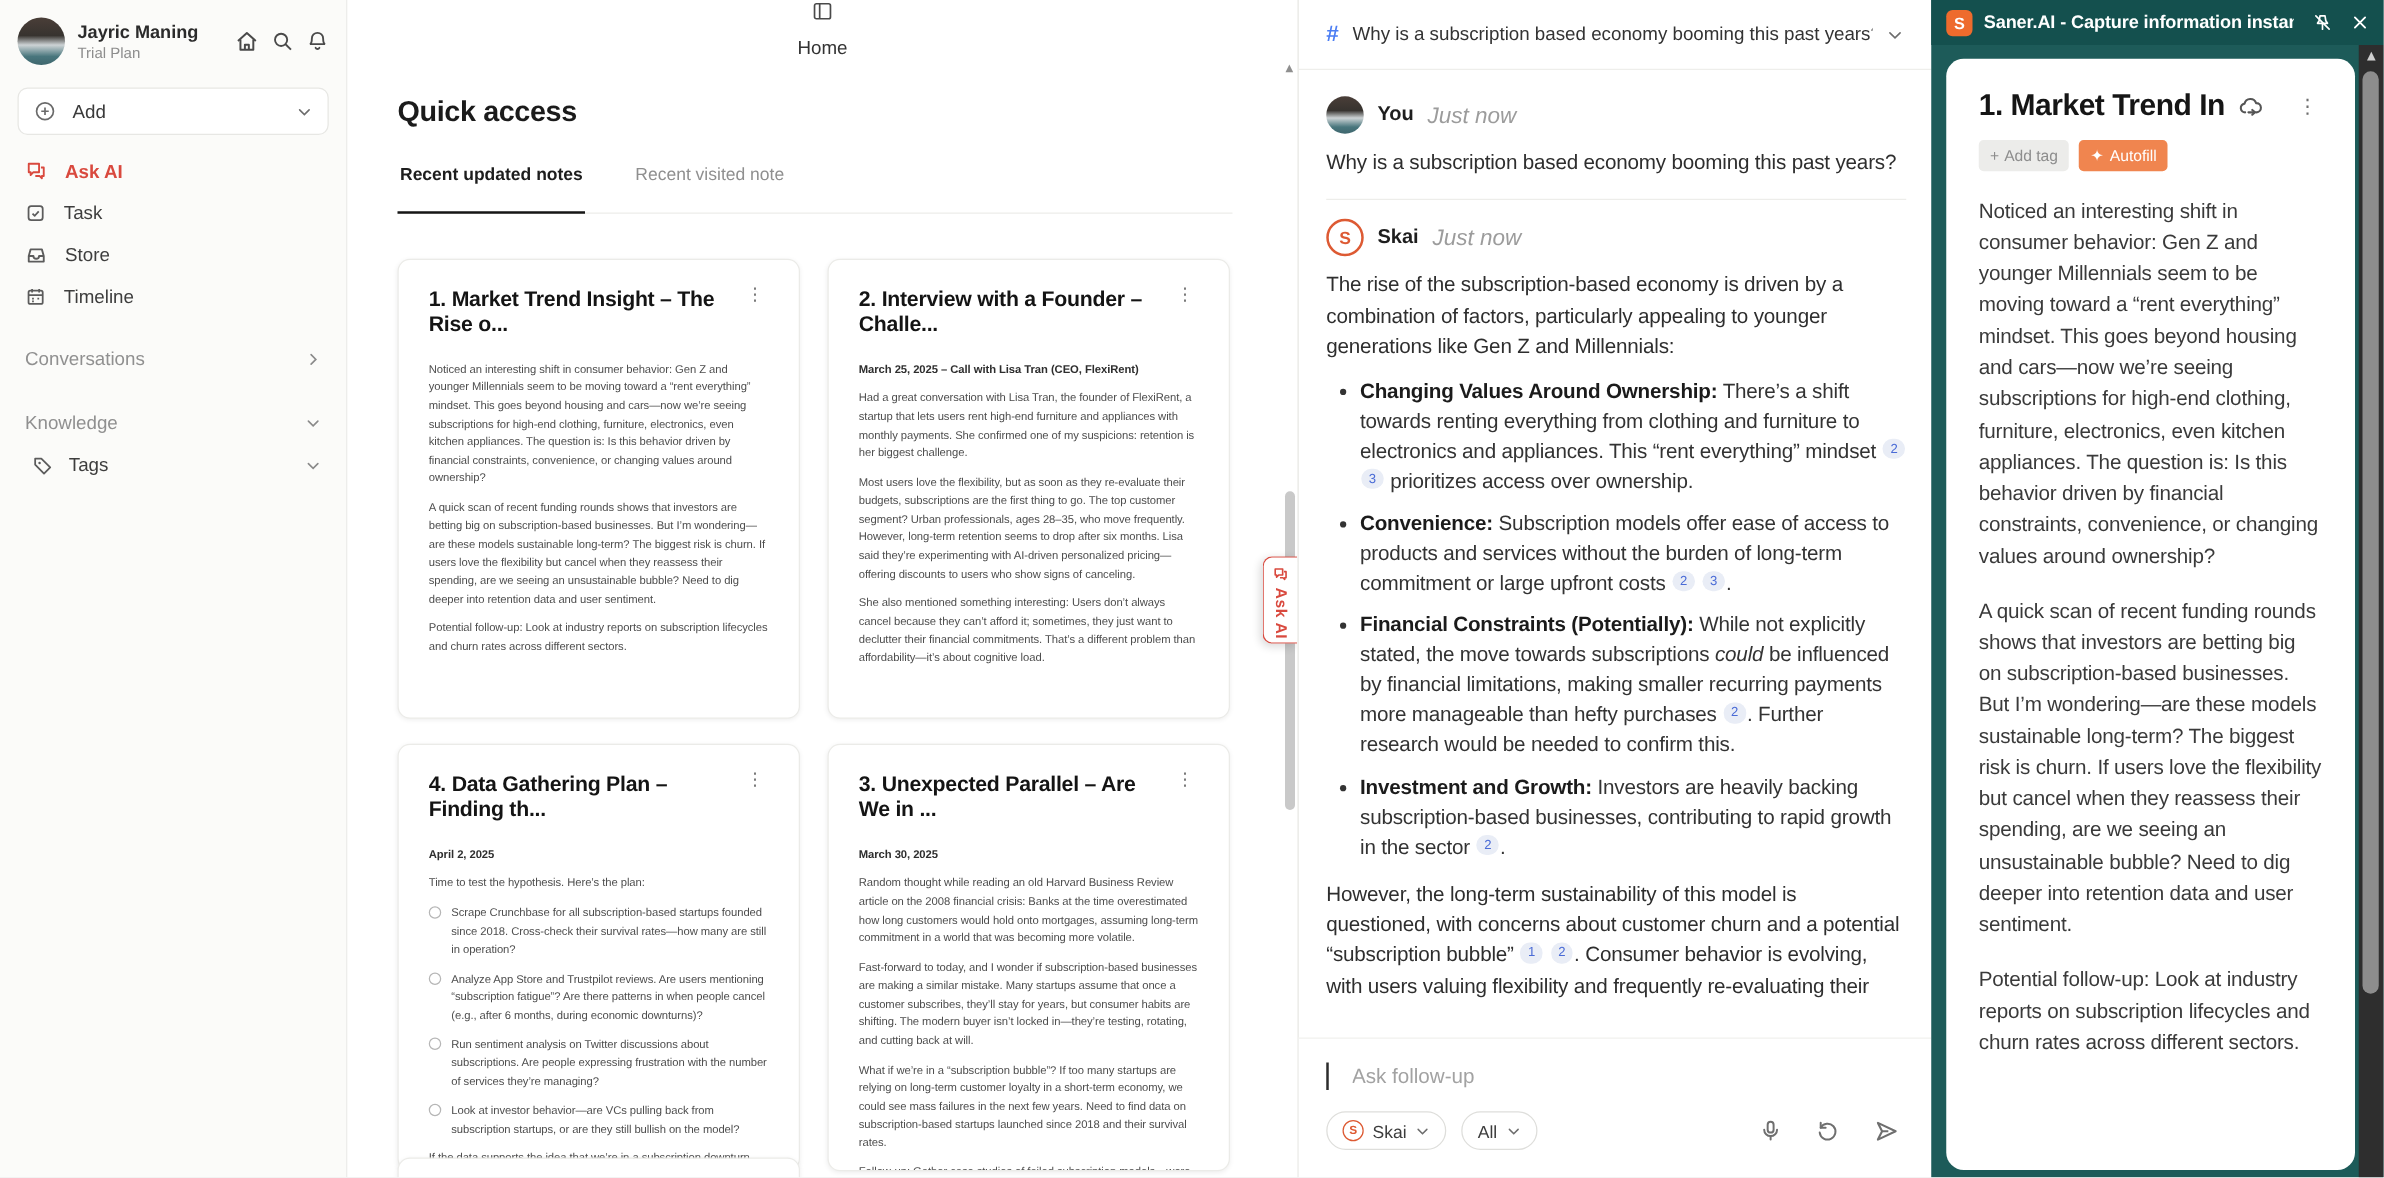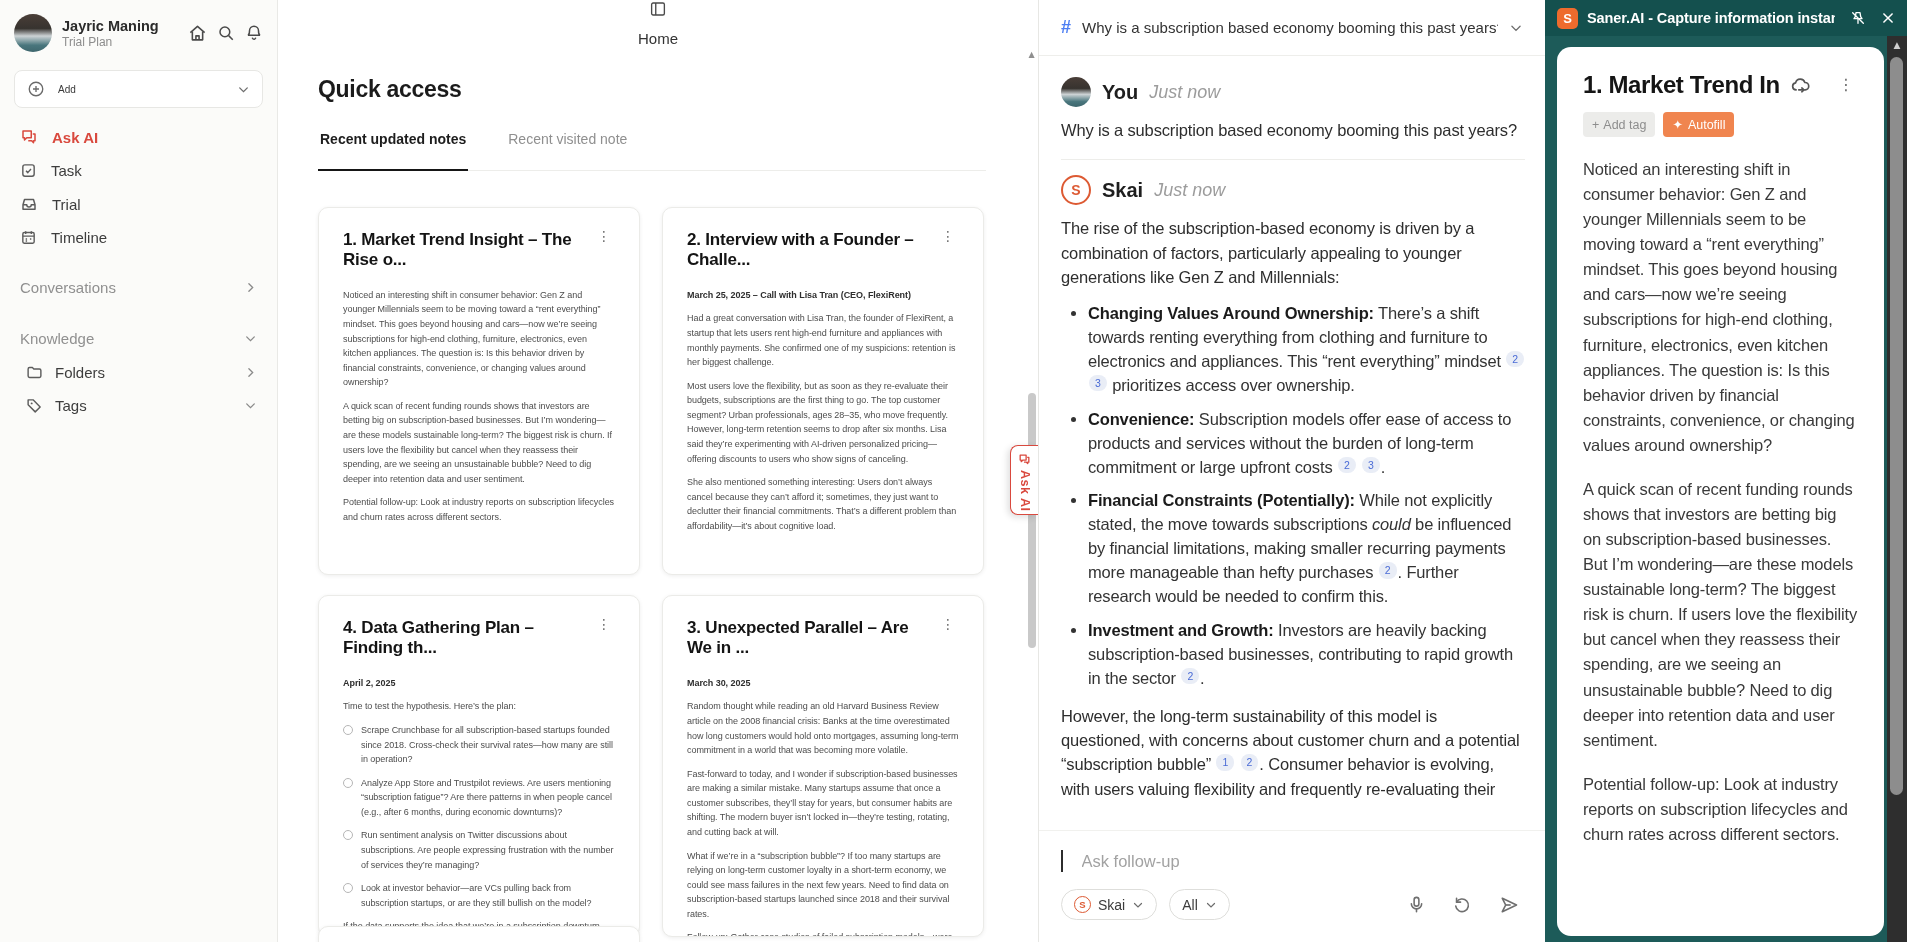--- a/index.html
+++ b/index.html
@@ -12,21 +12,21 @@
   .sidebar{position:absolute;left:0;top:0;width:278px;height:942px;background:#fbfbf9;border-right:1px solid #e9e9e6;}
   .profile{display:flex;align-items:center;gap:10px;padding:14px 14px 8px 14px;}
   .avatar{width:38px;height:38px;border-radius:50%;flex:none;
           background:linear-gradient(180deg,#4a3e38 0%,#37332f 38%,#cdd3d5 58%,#49767d 82%,#3e666d 100%);}
   .pname{font-size:14.5px;font-weight:bold;color:#2b2b2b;line-height:1.25;}
   .pplan{font-size:12px;color:#8d8d8d;}
   .picons{margin-left:auto;display:flex;align-items:center;gap:10px;}
   .picons .ic{color:#4a4a4a;cursor:pointer;}
   .ic-home{color:#d9493e;}
   .add-box{margin:10px 14px 12px;height:38px;background:#fff;border:1px solid #e7e7e4;border-radius:8px;
-           display:flex;align-items:center;gap:13px;padding:10px 12px;font-size:10px;color:#3a3a3a;text-align:right;}
+           display:flex;align-items:center;gap:13px;padding:10px 12px;font-size:15px;color:#3a3a3a;text-align:right;}
   .add-box .chev{margin-left:auto;color:#6d6d6d;}
   .nav-item{display:flex;align-items:center;gap:14px;padding:8px 20px;font-size:15px;color:#3d3d3d;cursor:pointer;}
   .nav-item .nicon{color:#5c5c5c;}
   .nav-item.active{color:#d9493e;font-weight:bold;}
   .nav-item.active .nicon{color:#d9493e;}
   .section-row{display:flex;align-items:center;justify-content:space-between;padding:9px 20px;
                font-size:15px;color:#909090;margin-top:16px;cursor:pointer;}
   .sub-item{display:flex;align-items:center;gap:12px;padding:8px 20px 8px 26px;font-size:15px;color:#3d3d3d;cursor:pointer;}
   .sub-item .chev{margin-left:auto;color:#8a8a8a;}
 
@@ -68,21 +68,21 @@
   .chat-header{height:56px;display:flex;align-items:center;gap:11px;padding:0 22px;border-bottom:1px solid #eeeeeb;}
   .hash{color:#4c7ef3;font-weight:bold;font-size:18px;}
   .chat-title{font-size:15px;color:#333;flex:1;white-space:nowrap;overflow:hidden;}
   .chat-header .chev{color:#6d6d6d;cursor:pointer;}
   .chat-scroll{position:absolute;top:57px;bottom:112px;left:0;right:0;overflow:hidden;padding:16px 20px 0 22px;}
   .msg-head{display:flex;align-items:center;gap:11px;margin:4px 0 11px;}
   .msg-avatar{width:30px;height:30px;border-radius:50%;flex:none;}
   .you-avatar{background:linear-gradient(180deg,#4a3e38 0%,#37332f 38%,#cdd3d5 58%,#49767d 82%,#3e666d 100%);}
   .skai-avatar{border:2px solid #dd5a33;color:#dd5a33;display:flex;align-items:center;justify-content:center;
                font-weight:bold;font-size:14px;box-shadow:inset 0 0 0 2.5px #fff;}
-  .msg-name{font-weight:bold;font-size:20px;color:#1e1e1e;}
+  .msg-name{font-weight:bold;font-size:16px;color:#1e1e1e;}
   .msg-time{font-style:italic;color:#9c9c9c;font-size:18px;}
   .msg-text{font-size:16.5px;color:#2e2e2e;line-height:1.47;letter-spacing:-0.15px;}
   .divider{border-top:1px solid #ededea;margin:17px 0 15px;}
   .chat ul{margin:13px 0;padding-left:27px;}
   .chat li{margin-bottom:10px;font-size:16.5px;color:#333;line-height:1.45;letter-spacing:-0.15px;}
   .b-label{font-weight:bold;color:#1b1b1b;}
   .cite{display:inline-block;background:#e9edf6;color:#4a6bd6;font-size:10.5px;line-height:1;
         padding:3px 6px;border-radius:8px;position:relative;top:-4px;margin:0 1px;cursor:pointer;}
   .chat-input{position:absolute;left:0;right:0;bottom:0;height:112px;background:#fff;
               border-top:1px solid #f1f1ee;padding:15px 22px 0;}
@@ -191,21 +191,21 @@
       </span>
       <span>Task</span>
     </div>
     <div class="nav-item">
       <span class="nicon">
         <svg width="18" height="18" viewBox="0 0 24 24" fill="none" stroke="currentColor" stroke-width="2" stroke-linejoin="round">
             <path d="M4 13l2-7h12l2 7v6H4z"></path>
             <path d="M4 13h5a3 3 0 0 0 6 0h5"></path>
           </svg>
       </span>
-      <span>Trial</span>
+      <span>Store</span>
     </div>
     <div class="nav-item">
       <span class="nicon">
         <svg width="17" height="17" viewBox="0 0 24 24" fill="none" stroke="currentColor" stroke-width="2" stroke-linejoin="round">
             <rect x="4" y="5" width="16" height="15" rx="2"></rect>
             <path d="M8 3v4M16 3v4M4 10h16M8 14h2M14 14h2M8 17h2"></path>
           </svg>
       </span>
       <span>Timeline</span>
     </div>
@@ -220,33 +220,20 @@
     </div>
     <div class="section-row">
       <span>Knowledge</span>
       <span class="chev">
         <svg width="13" height="13" viewBox="0 0 24 24" fill="none" stroke="#8a8a8a" stroke-width="2.4" stroke-linecap="round">
             <path d="M5 9l7 7 7-7"></path>
           </svg>
       </span>
     </div>
 
-    <div class="sub-item">
-      <span>
-        <svg width="17" height="17" viewBox="0 0 24 24" fill="none" stroke="#5c5c5c" stroke-width="2" stroke-linejoin="round">
-            <path d="M3 7a2 2 0 0 1 2-2h4l2 2h8a2 2 0 0 1 2 2v8a2 2 0 0 1-2 2H5a2 2 0 0 1-2-2z"></path>
-          </svg>
-      </span>
-      <span>Folders</span>
-      <span class="chev">
-        <svg width="13" height="13" viewBox="0 0 24 24" fill="none" stroke="currentColor" stroke-width="2.4" stroke-linecap="round">
-            <path d="M9 5l7 7-7 7"></path>
-          </svg>
-      </span>
-    </div>
     <div class="sub-item">
       <span>
         <svg width="17" height="17" viewBox="0 0 24 24" fill="none" stroke="#5c5c5c" stroke-width="2" stroke-linejoin="round">
             <path d="M3 11V4h7l10 10-7 7z"></path>
             <circle cx="8" cy="9" r="1.4" fill="#5c5c5c" stroke="none"></circle>
           </svg>
       </span>
       <span>Tags</span>
       <span class="chev">
         <svg width="13" height="13" viewBox="0 0 24 24" fill="none" stroke="currentColor" stroke-width="2.4" stroke-linecap="round">

